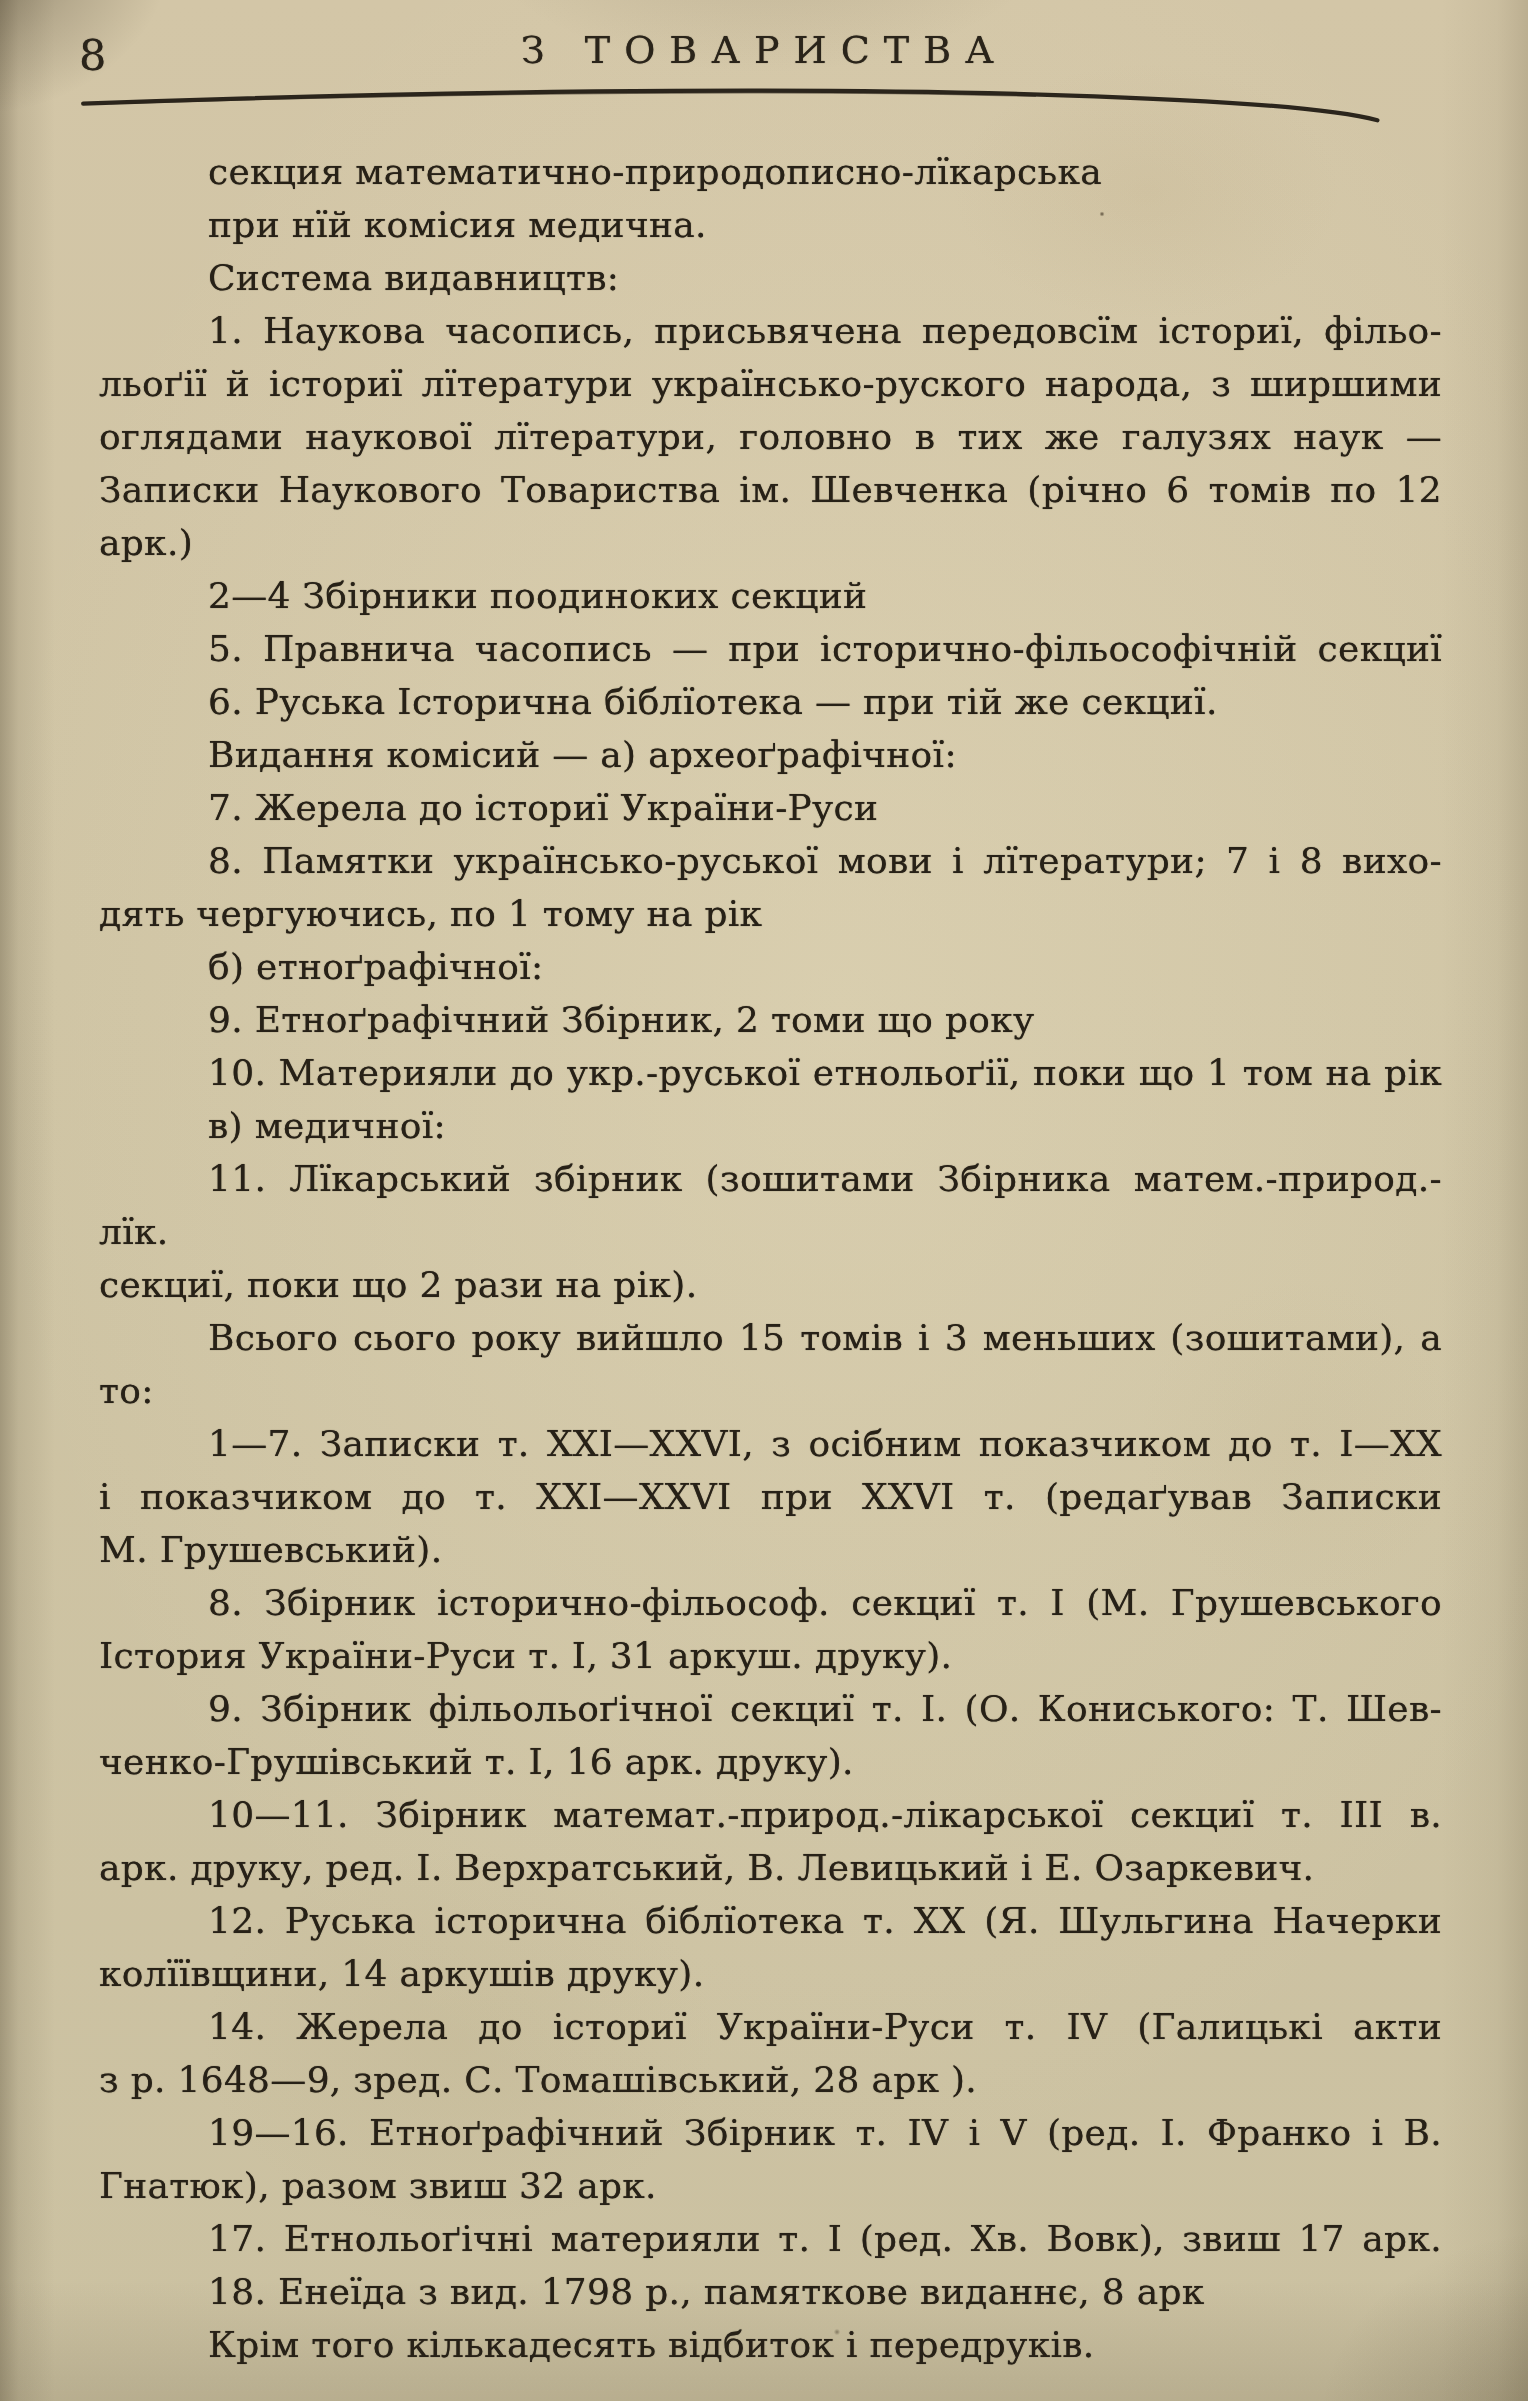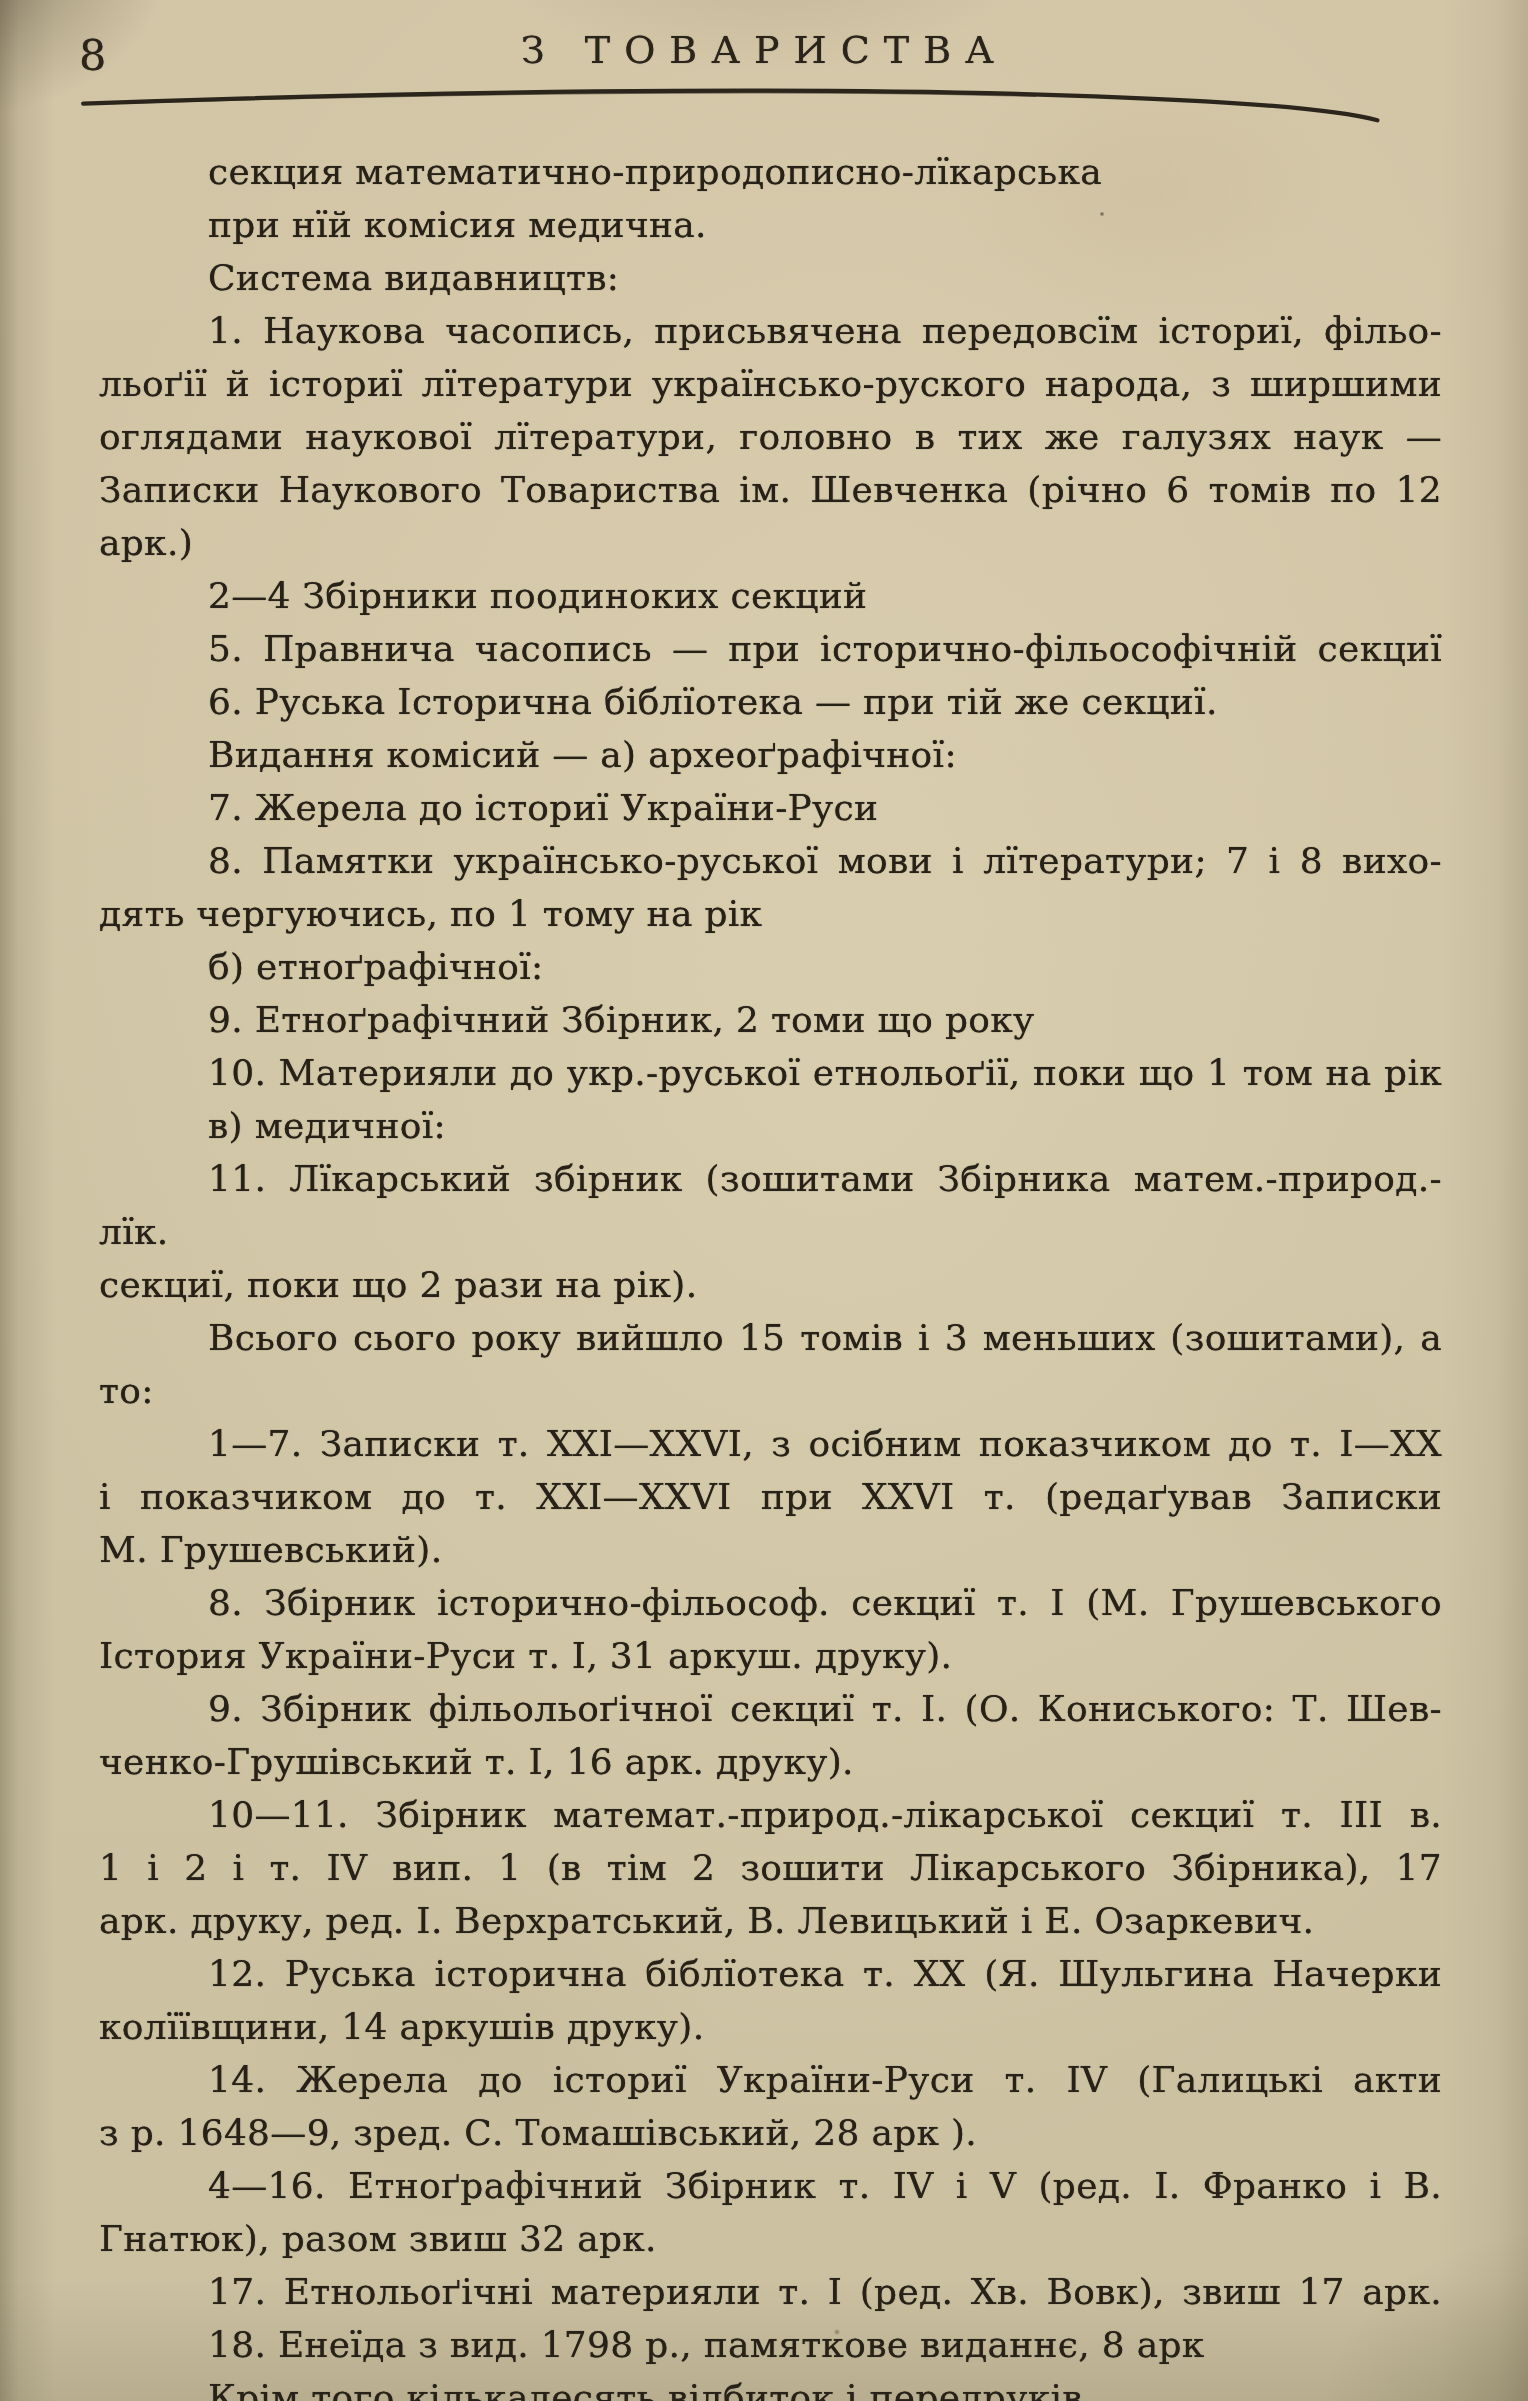--- a/index.html
+++ b/index.html
@@ -90,27 +90,26 @@
       <div class="ln">секциї, поки що 2 рази на рік).</div>
       <div class="ln i j">Всього сього року вийшло 15 томів і 3 меньших (зошитами), а то:</div>
       <div class="ln i j">1—7. Записки т. XXI—XXVI, з осібним показчиком до т. I—XX</div>
       <div class="ln j">і показчиком до т. XXI—XXVI при XXVI т. (редаґував Записки</div>
       <div class="ln">М. Грушевський).</div>
       <div class="ln i j">8. Збірник історично-фільософ. секциї т. I (М. Грушевського</div>
       <div class="ln">Істория України-Руси т. I, 31 аркуш. друку).</div>
       <div class="ln i j">9. Збірник фільольоґічної секциї т. I. (О. Кониського: Т. Шев-</div>
       <div class="ln">ченко-Грушівський т. I, 16 арк. друку).</div>
       <div class="ln i j">10—11. Збірник математ.-природ.-лікарської секциї т. III в.</div>
-      <div class="ln j">1 і 2 і т. IV вип. 1 (в тім 2 зошити Лікарського Збірника), 17</div>
       <div class="ln">арк. друку, ред. І. Верхратський, В. Левицький і Е. Озаркевич.</div>
       <div class="ln i j">12. Руська історична біблїотека т. XX (Я. Шульгина Начерки</div>
       <div class="ln">колїївщини, 14 аркушів друку).</div>
       <div class="ln i j">14. Жерела до істориї України-Руси т. IV (Галицькі акти</div>
       <div class="ln">з р. 1648—9, зред. С. Томашівський, 28 арк ).</div>
-      <div class="ln i j">4—16. Етноґрафічний Збірник т. IV і V (ред. І. Франко і В.</div>
+      <div class="ln i j">19—16. Етноґрафічний Збірник т. IV і V (ред. І. Франко і В.</div>
       <div class="ln">Гнатюк), разом звиш 32 арк.</div>
       <div class="ln i j">17. Етнольоґічні материяли т. I (ред. Хв. Вовк), звиш 17 арк.</div>
       <div class="ln i">18. Енеїда з вид. 1798 р., памяткове виданнє, 8 арк</div>
       <div class="ln i">Крім того кількадесять відбиток і передруків.</div>
     </main>
 
 </div>
 
 
 </body></html>

